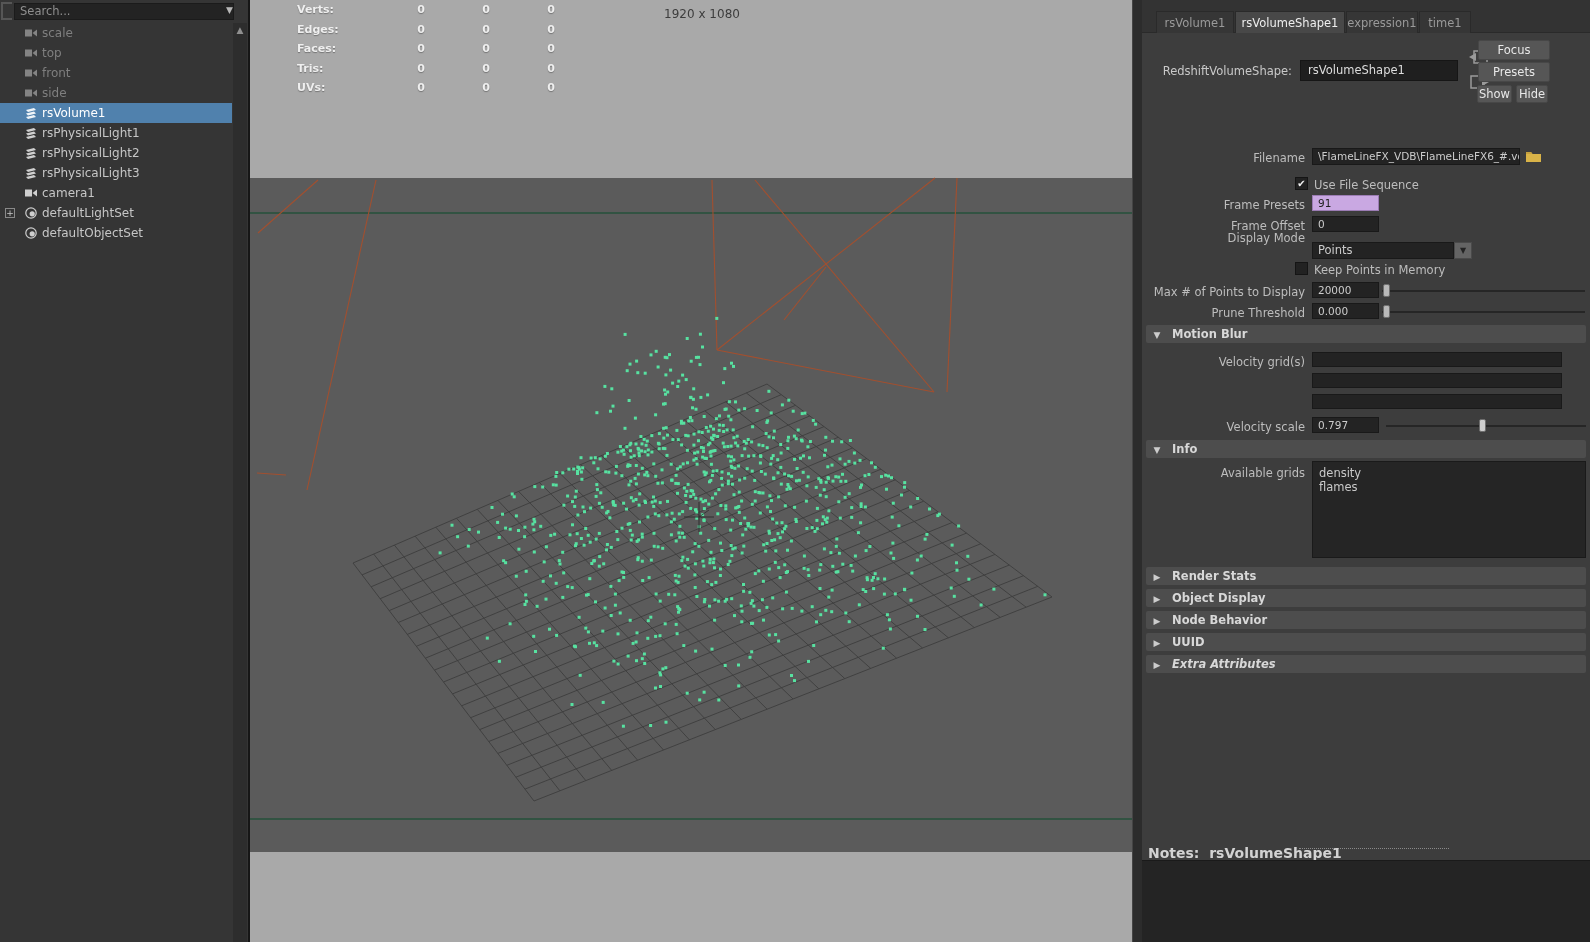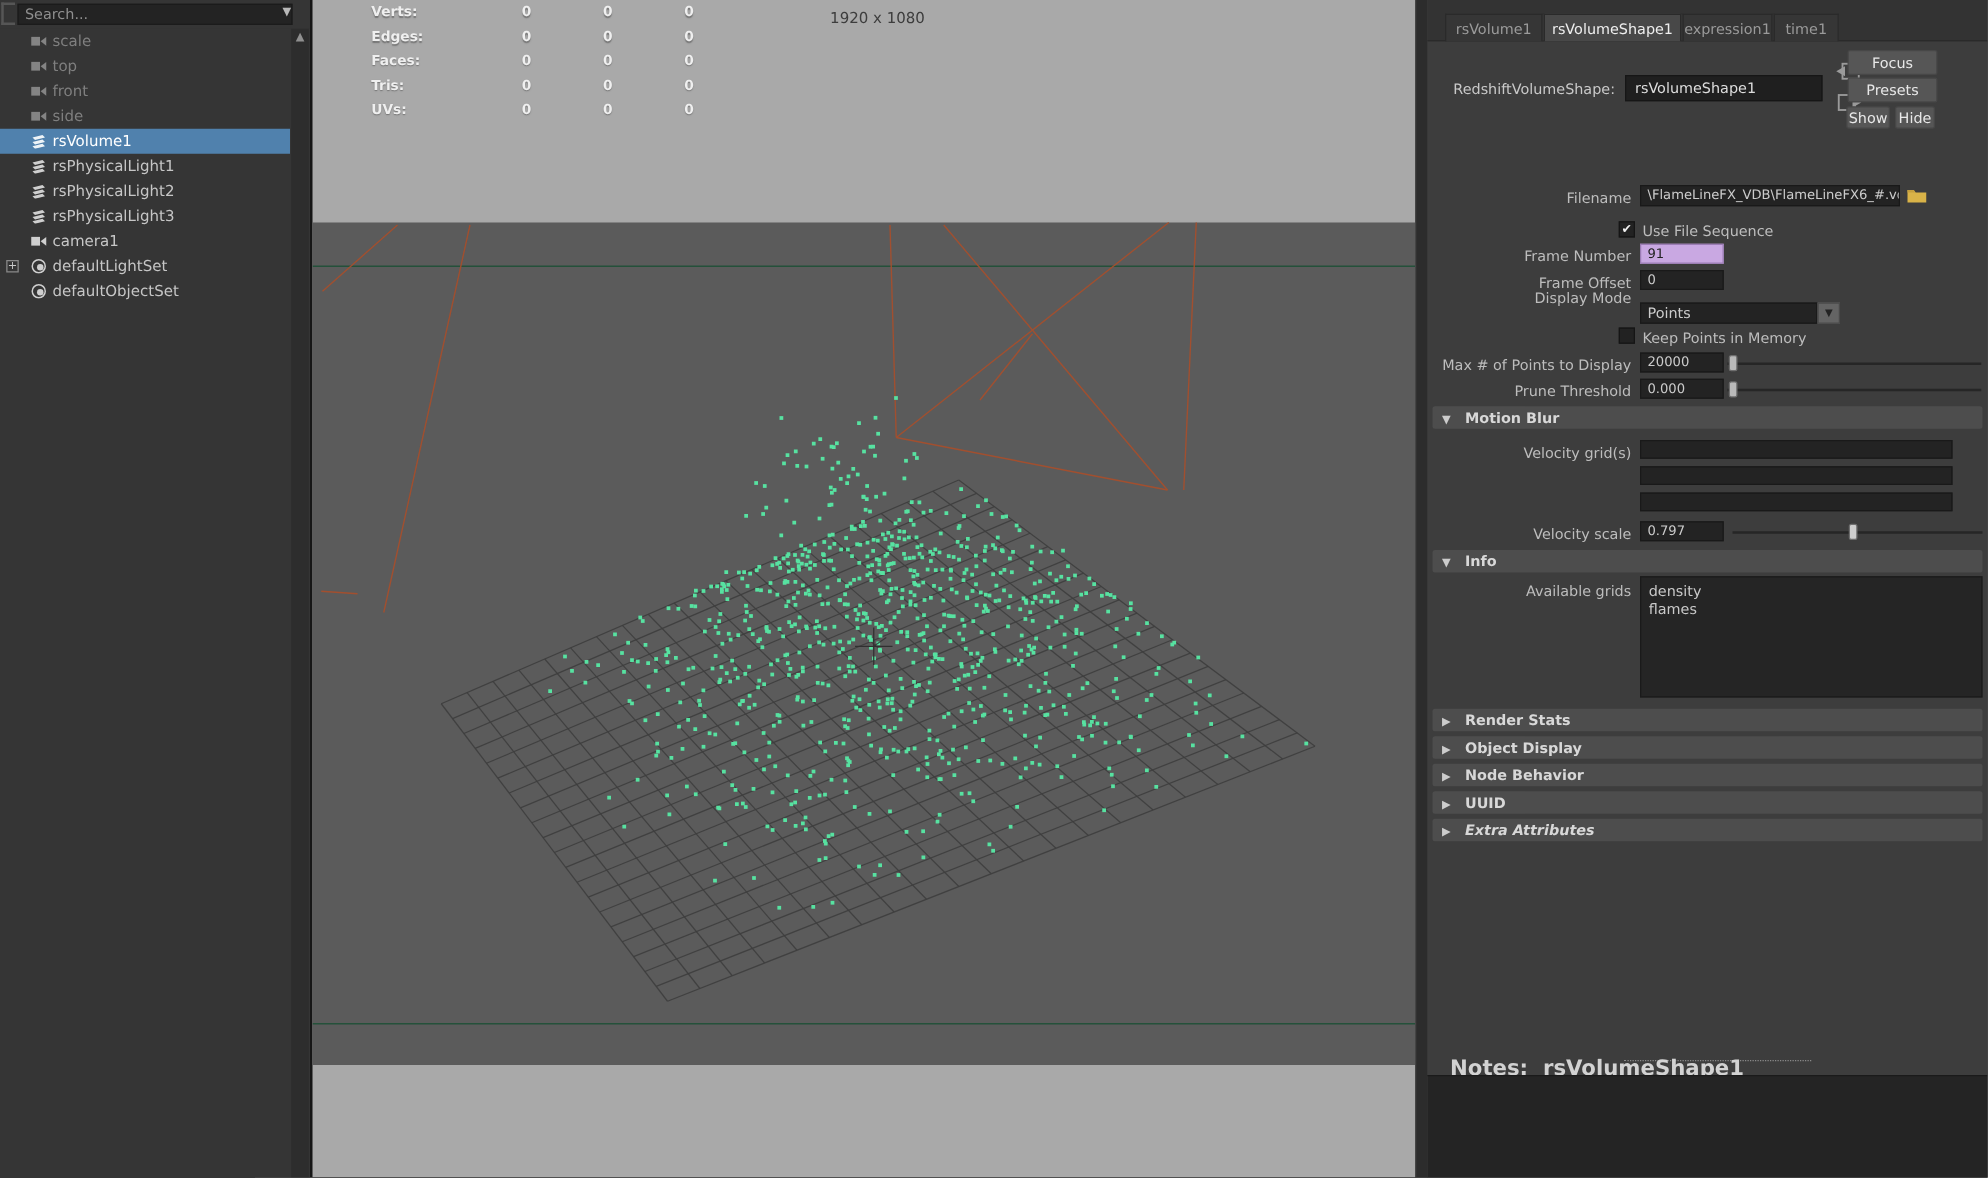--- a/index.html
+++ b/index.html
@@ -63,21 +63,21 @@
   .field { position:absolute; background:#232323; border:1px solid #191919; color:#cccccc; font-size:10.5px; line-height:14px; padding-left:5px; white-space:nowrap; overflow:hidden; }
   .field.lavender { background:#c9a8e2; border-color:#9b7cb4; color:#222222; }
   .checkbox { position:absolute; width:13px; height:13px; background:#222222; border:1px solid #151515; color:#f0f0f0; font-size:10px; line-height:12px; text-align:center; }
   .cb-label { position:absolute; color:#bdbdbd; }
   .combo-arrow-btn { position:absolute; width:18px; height:17px; background:#646464; border:1px solid #4a4a4a; color:#232323; font-size:8px; text-align:center; line-height:16px; }
   .slider-track { position:absolute; height:2px; background:#262626; }
   .slider-handle { position:absolute; width:7px; height:13px; background:#b9b9b9; border-radius:2px; border:1px solid #6e6e6e; }
   .vfield { position:absolute; left:170px; width:250px; height:15px; background:#232323; border:1px solid #191919; }
   #available-grids-box { position:absolute; left:170px; top:461px; width:274px; height:97px; background:#252525; border:1px solid #1a1a1a; color:#c9c9c9; font-size:11.5px; padding:4px 6px; white-space:pre-line; line-height:14px; }
   #notes-dotted { position:absolute; left:157px; top:848px; width:150px; border-top:1px dotted #8a8a8a; }
-  #notes-row { position:absolute; left:18px; top:845px; color:#d2d2d2; font-weight:bold; font-size:17px; }
+  #notes-row { position:absolute; left:6px; top:845px; color:#d2d2d2; font-weight:bold; font-size:14px; }
   #notes-area { position:absolute; left:0; top:860px; width:448px; height:82px; background:#242424; border-top:1px solid #1a1a1a; }
   .folder-svg { position:absolute; }
 </style>
 </head>
 <body>
 
 <div id="app">
 
   <div id="outliner">
     <div id="outliner-search-row">
@@ -1173,21 +1173,21 @@
     <div class="ae-btn" id="btn-hide">Hide</div>
 
     <div class="row-label" style="top:151px;">Filename</div>
     <div class="field" style="left:170px; top:148px; width:208px; height:17px;">\FlameLineFX_VDB\FlameLineFX6_#.vdb</div>
     <svg class="folder-svg" style="left:383px; top:149px;" width="17" height="14" viewBox="0 0 17 14">
       <path d="M1 3 h5 l1.5 2 H16 v8 H1 Z" fill="#d9b348"></path>
       <path d="M1 3 h5 l1.5 2 H1 Z" fill="#c5a03e"></path>
     </svg>
     <div class="checkbox" style="left:153px; top:177px;">✔</div>
     <div class="cb-label" style="left:172px; top:178px;">Use File Sequence</div>
-    <div class="row-label" style="top:198px;">Frame Number</div>
+    <div class="row-label" style="top:198px;">Frame Presets</div>
     <div class="field lavender" style="left:170px; top:195px; width:67px; height:16px;">91</div>
     <div class="row-label" style="top:219px;padding-left:16px;">Frame Offset</div>
     <div class="field" style="left:170px; top:216px; width:67px; height:16px;">0</div>
     <div class="row-label" style="top:231px;">Display Mode</div>
     <div class="field" style="left:170px; top:242px; width:142px; height:17px; font-size:11.5px;">Points</div>
     <div class="combo-arrow-btn" style="left:312px; top:242px;">▼</div>
     <div class="checkbox" style="left:153px; top:262px;"></div>
     <div class="cb-label" style="left:172px; top:263px;">Keep Points in Memory</div>
     <div class="row-label" style="top:285px;">Max # of Points to Display</div>
     <div class="field" style="left:170px; top:282px; width:67px; height:16px;">20000</div>

